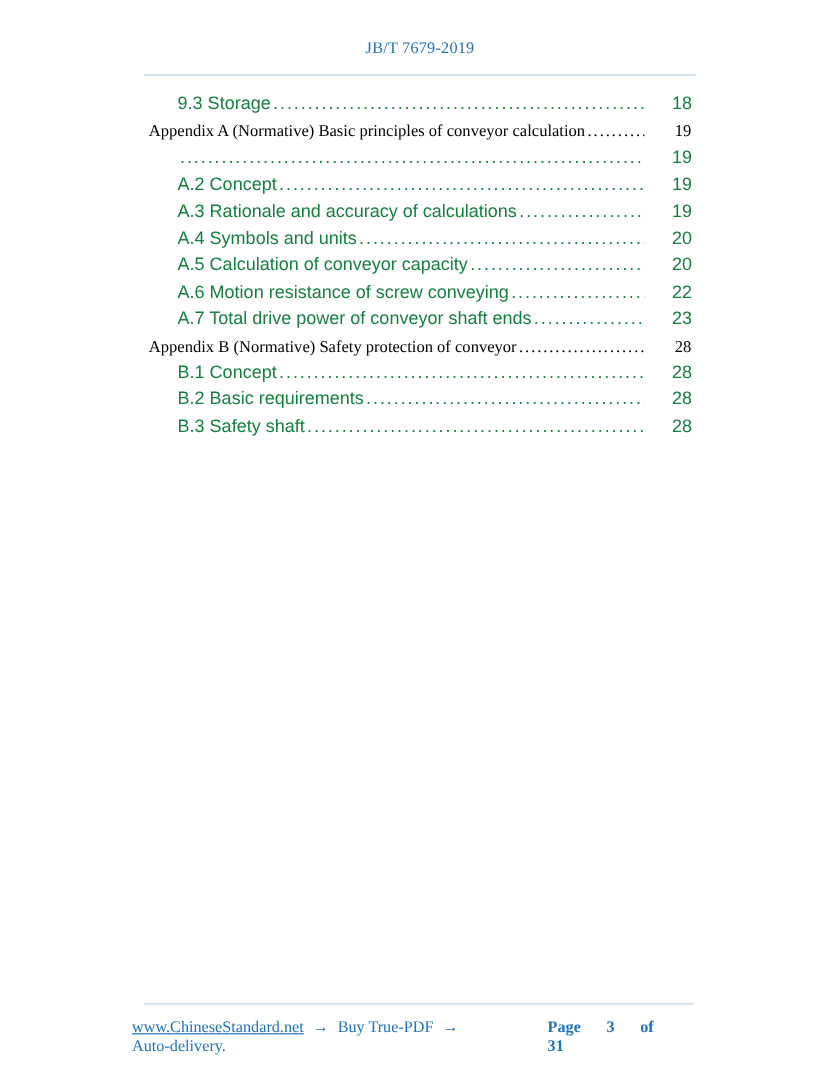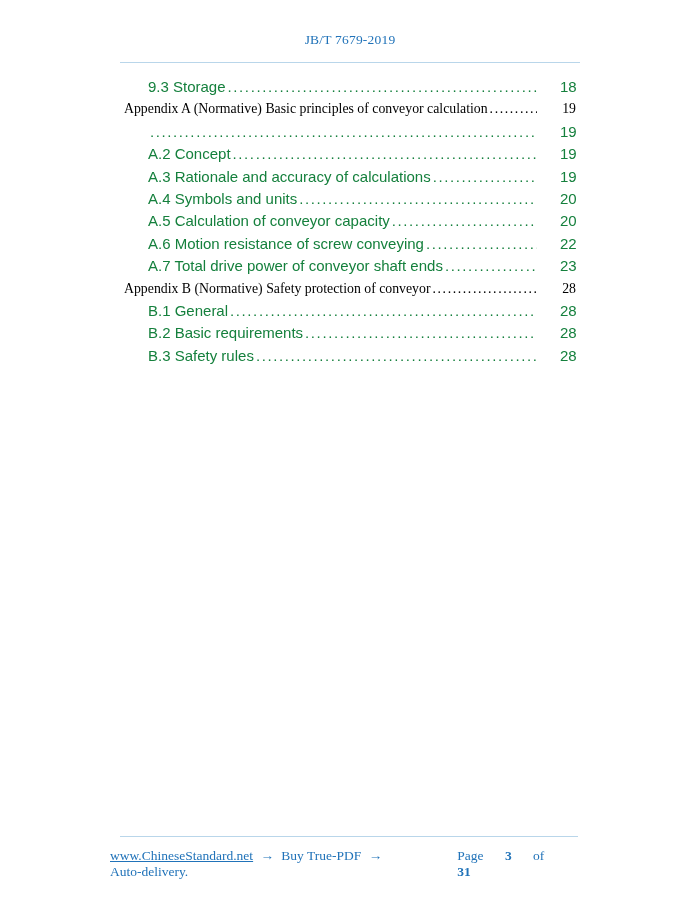--- a/index.html
+++ b/index.html
@@ -73,21 +73,21 @@
     display: flex;
     justify-content: space-between;
     align-items: baseline;
     color: #2173b9;
     font-size: 13.5px;
     font-family: "Liberation Serif", serif;
   }
   .footer-left span, .footer-right span { display: inline-block; }
   .footer-link { text-decoration: underline; cursor: pointer; }
   .arrow { font-weight: bold; margin: 0 4px; }
-  .footer-right span { margin-left: 18px; }
+  .footer-right span { margin-left: 18px; font-weight: bold; }
   .pg-bold { font-weight: bold; }
 </style>
 </head>
 <body>
 
 <div class="page-title">JB/T 7679-2019</div>
 <div class="header-rule"></div>
 
 <div class="toc">
   <div class="row sans">
@@ -133,31 +133,31 @@
     <span class="label">A.7 Total drive power of conveyor shaft ends</span>
     <span class="leader"></span>
     <span class="pagenum">23</span>
   </div>
   <div class="row serif">
     <span class="label">Appendix B (Normative) Safety protection of conveyor</span>
     <span class="leader"></span>
     <span class="pagenum">28</span>
   </div>
   <div class="row sans">
-    <span class="label">B.1 General</span>
+    <span class="label">B.1 Concept</span>
     <span class="leader"></span>
     <span class="pagenum">28</span>
   </div>
   <div class="row sans">
     <span class="label">B.2 Basic requirements</span>
     <span class="leader"></span>
     <span class="pagenum">28</span>
   </div>
   <div class="row sans">
-    <span class="label">B.3 Safety rules</span>
+    <span class="label">B.3 Safety shaft</span>
     <span class="leader"></span>
     <span class="pagenum">28</span>
   </div>
 </div>
 
 <div class="footer-rule"></div>
 
 <div class="footer">
   <div class="footer-left">
     <span class="footer-link">www.ChineseStandard.net</span>

